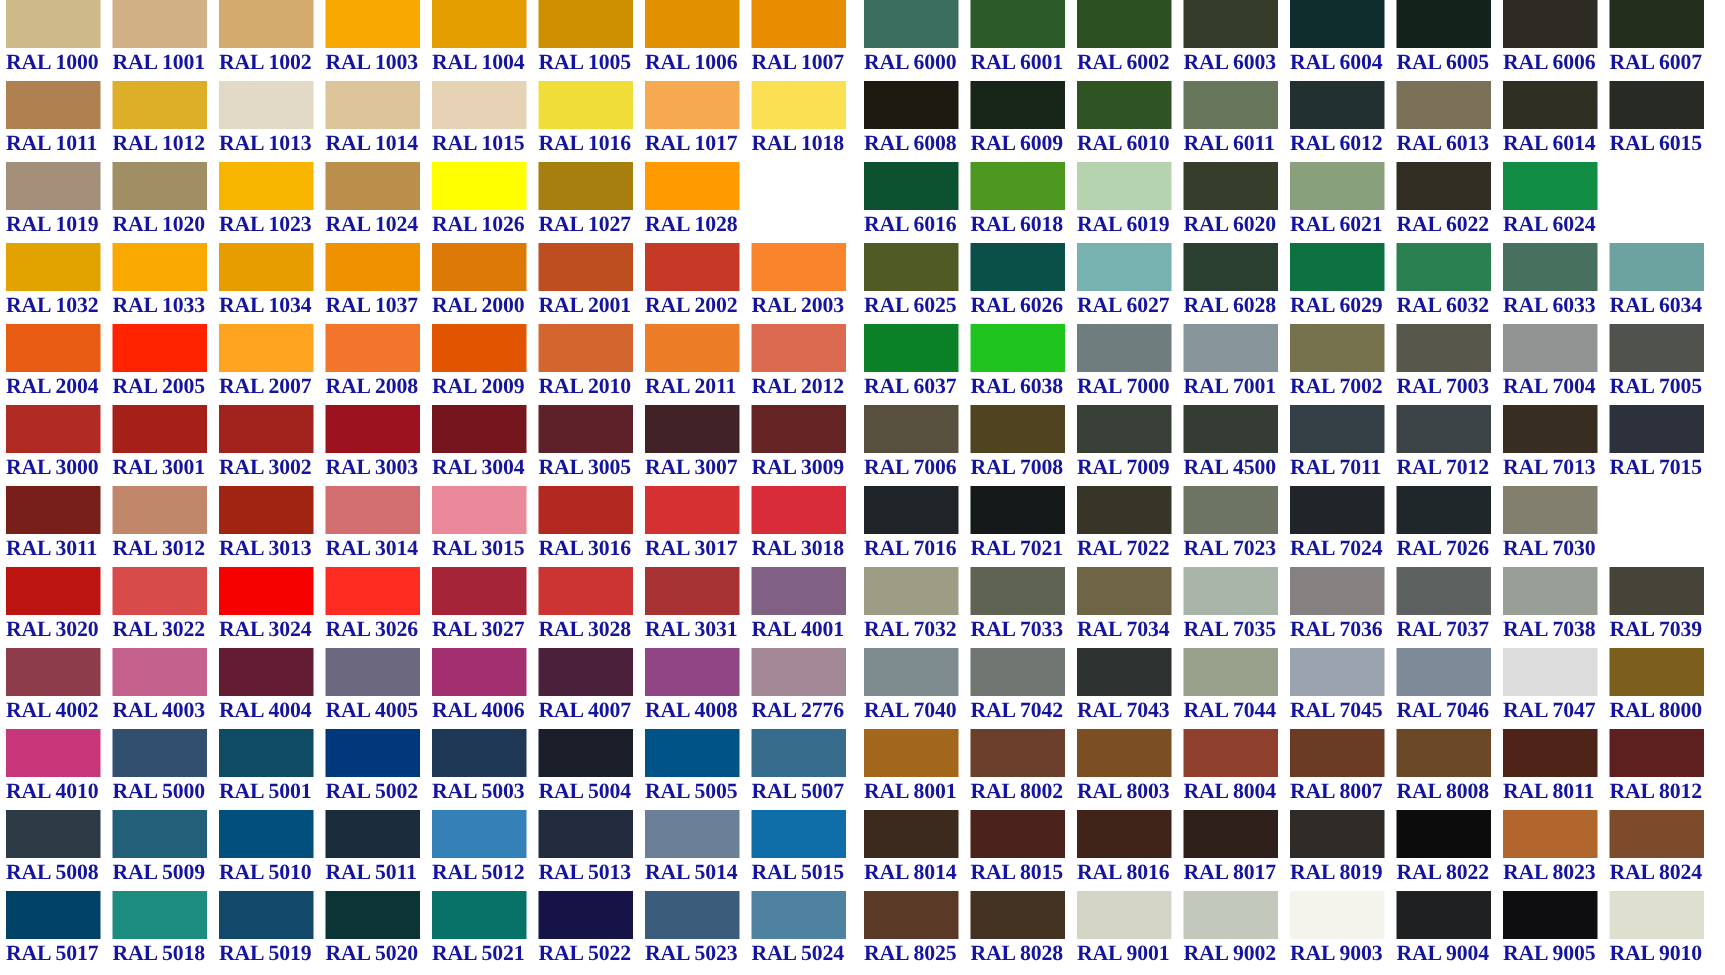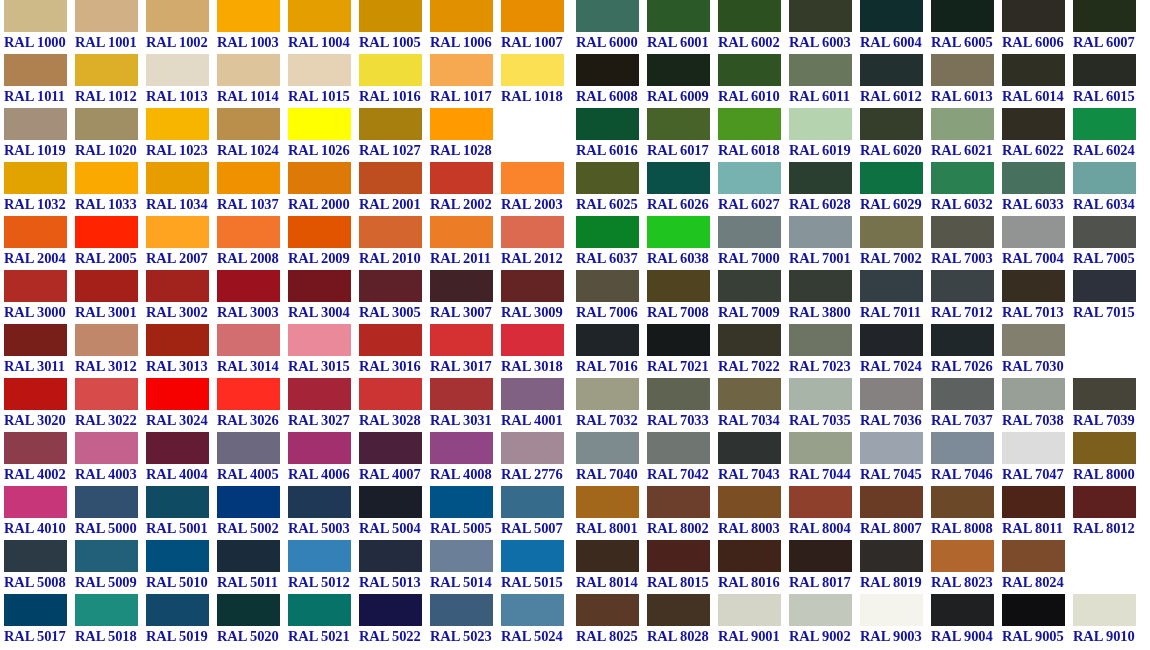--- a/index.html
+++ b/index.html
@@ -542,24 +542,20 @@
           <div class="swatch-chip" style="background-color: rgb(40, 43, 36);"></div>
           <div class="swatch-label">RAL 6015</div>
         </div>
       </div>
       <div class="swatch-row">
         <div class="swatch-cell">
           <div class="swatch-chip" style="background-color: rgb(12, 82, 48);"></div>
           <div class="swatch-label">RAL 6016</div>
         </div>
         <div class="swatch-cell">
-          <div class="swatch-chip" style="background-color: rgb(71, 99, 42);"></div>
-          <div class="swatch-label">RAL 6017</div>
-        </div>
-        <div class="swatch-cell">
           <div class="swatch-chip" style="background-color: rgb(75, 151, 31);"></div>
           <div class="swatch-label">RAL 6018</div>
         </div>
         <div class="swatch-cell">
           <div class="swatch-chip" style="background-color: rgb(181, 211, 174);"></div>
           <div class="swatch-label">RAL 6019</div>
         </div>
         <div class="swatch-cell">
           <div class="swatch-chip" style="background-color: rgb(53, 61, 43);"></div>
           <div class="swatch-label">RAL 6020</div>
@@ -653,21 +649,21 @@
         <div class="swatch-cell">
           <div class="swatch-chip" style="background-color: rgb(80, 67, 31);"></div>
           <div class="swatch-label">RAL 7008</div>
         </div>
         <div class="swatch-cell">
           <div class="swatch-chip" style="background-color: rgb(55, 63, 54);"></div>
           <div class="swatch-label">RAL 7009</div>
         </div>
         <div class="swatch-cell">
           <div class="swatch-chip" style="background-color: rgb(52, 60, 52);"></div>
-          <div class="swatch-label">RAL 3800</div>
+          <div class="swatch-label">RAL 4500</div>
         </div>
         <div class="swatch-cell">
           <div class="swatch-chip" style="background-color: rgb(51, 63, 68);"></div>
           <div class="swatch-label">RAL 7011</div>
         </div>
         <div class="swatch-cell">
           <div class="swatch-chip" style="background-color: rgb(60, 67, 70);"></div>
           <div class="swatch-label">RAL 7012</div>
         </div>
         <div class="swatch-cell">
@@ -824,20 +820,24 @@
           <div class="swatch-chip" style="background-color: rgb(64, 36, 26);"></div>
           <div class="swatch-label">RAL 8016</div>
         </div>
         <div class="swatch-cell">
           <div class="swatch-chip" style="background-color: rgb(47, 31, 26);"></div>
           <div class="swatch-label">RAL 8017</div>
         </div>
         <div class="swatch-cell">
           <div class="swatch-chip" style="background-color: rgb(46, 43, 40);"></div>
           <div class="swatch-label">RAL 8019</div>
+        </div>
+        <div class="swatch-cell">
+          <div class="swatch-chip" style="background-color: rgb(13, 12, 12);"></div>
+          <div class="swatch-label">RAL 8022</div>
         </div>
         <div class="swatch-cell">
           <div class="swatch-chip" style="background-color: rgb(177, 102, 46);"></div>
           <div class="swatch-label">RAL 8023</div>
         </div>
         <div class="swatch-cell">
           <div class="swatch-chip" style="background-color: rgb(123, 75, 44);"></div>
           <div class="swatch-label">RAL 8024</div>
         </div>
       </div>

